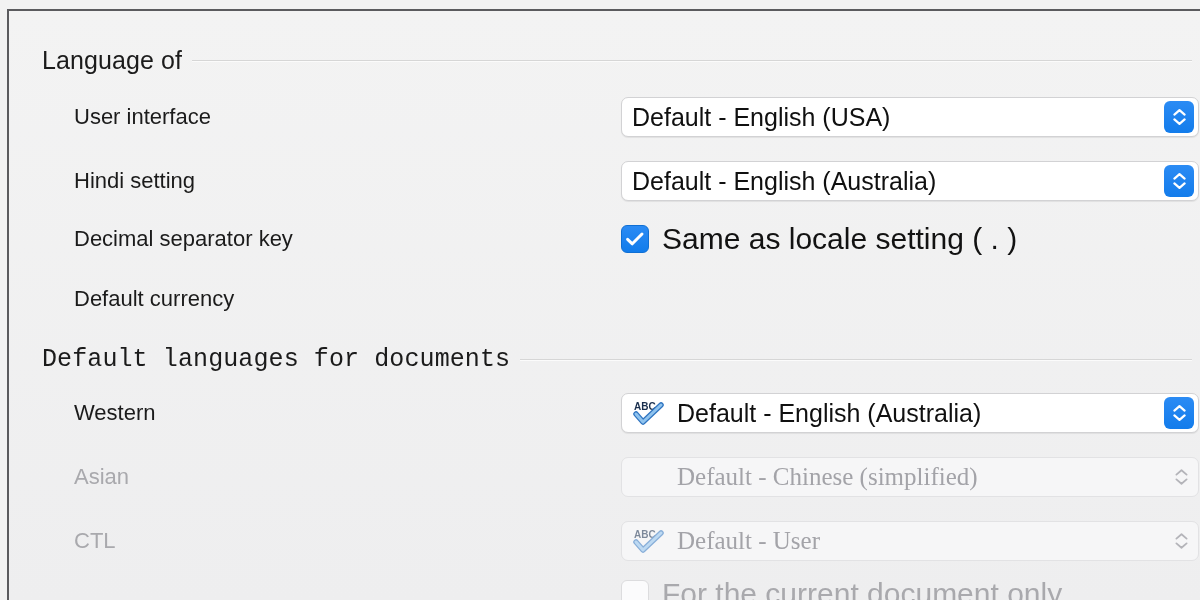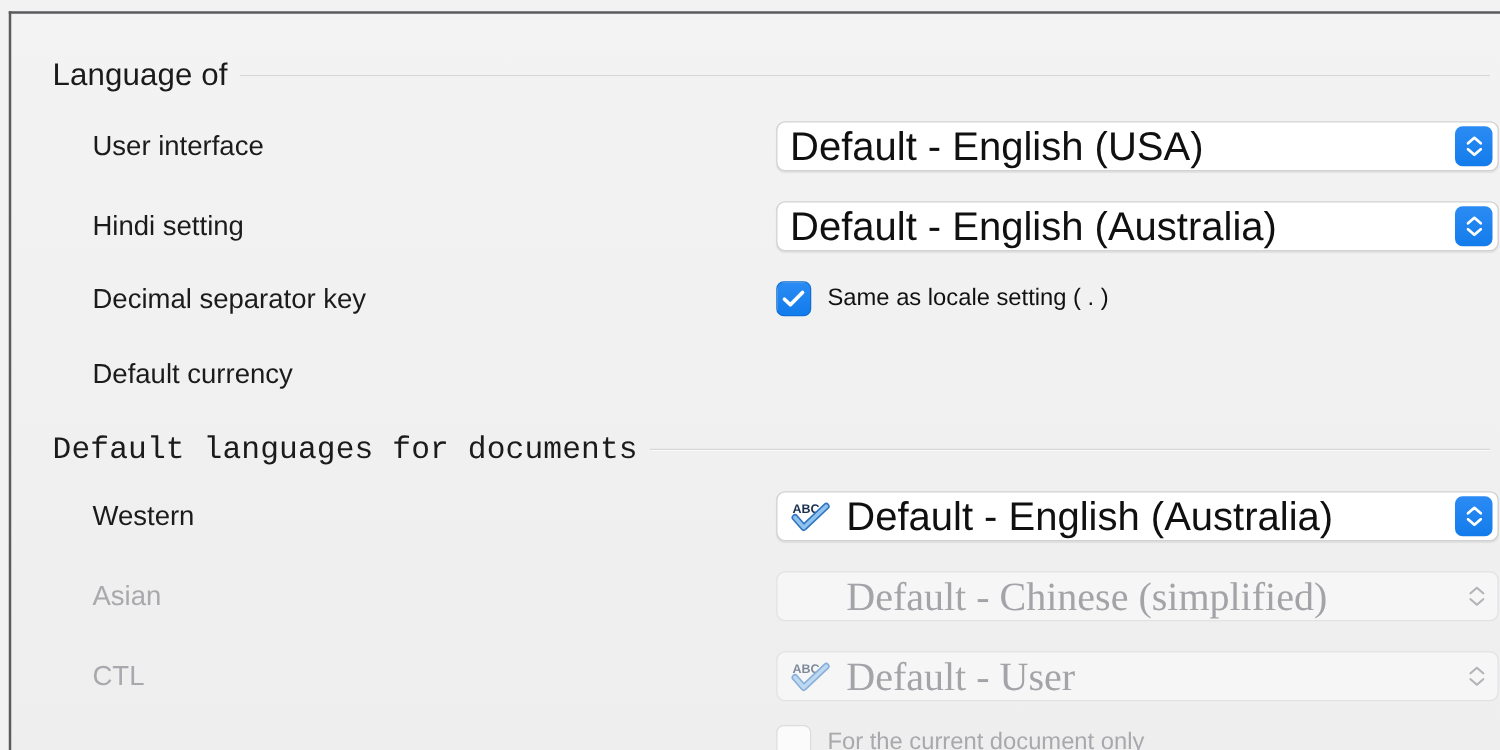--- a/index.html
+++ b/index.html
@@ -92,21 +92,21 @@
     align-items: center;
     padding-left: 10px;
     padding-right: 46px;
   }
   .combo.disabled {
     background: #f6f6f7;
     border-color: #e2e2e4;
     box-shadow: none;
   }
   .combo-text {
-    font-size: 32px;
+    font-size: 25px;
     color: #101010;
     white-space: nowrap;
     overflow: hidden;
     text-overflow: ellipsis;
   }
   .combo.disabled .combo-text { color: #a3a3a8; font-family: Liberation Serif, serif; }
   .combo-text.indented { padding-left: 45px; }
 
   
   .abc-icon {
@@ -162,21 +162,21 @@
   }
   .checkbox.checked {
     background: linear-gradient(180deg, #2b8bf4 0%, #117ceb 100%);
     border: 1px solid #0f6fd4;
   }
   .checkbox.unchecked {
     background: #fbfbfc;
     border: 1px solid #dcdcde;
   }
   .check-label {
-    font-size: 19px;
+    font-size: 30px;
     color: #121212;
     white-space: nowrap;
   }
   .check-label.disabled { color: #a9a9ad; }
 </style>
 </head>
 <body>
 
 <div class="panel">
 

